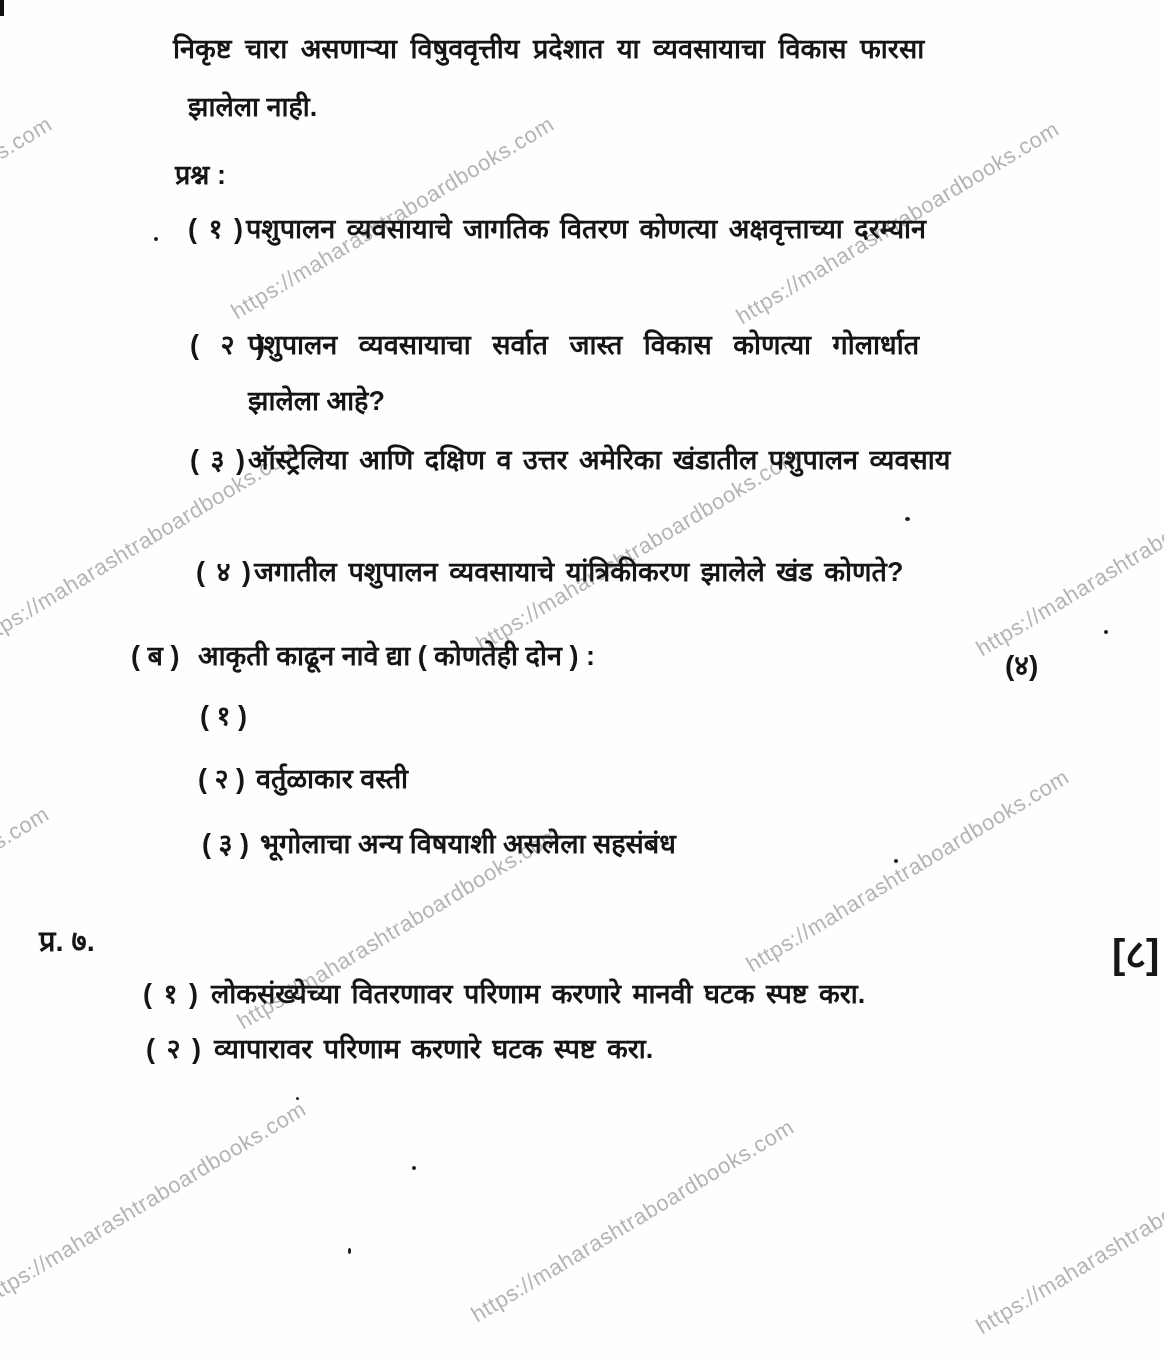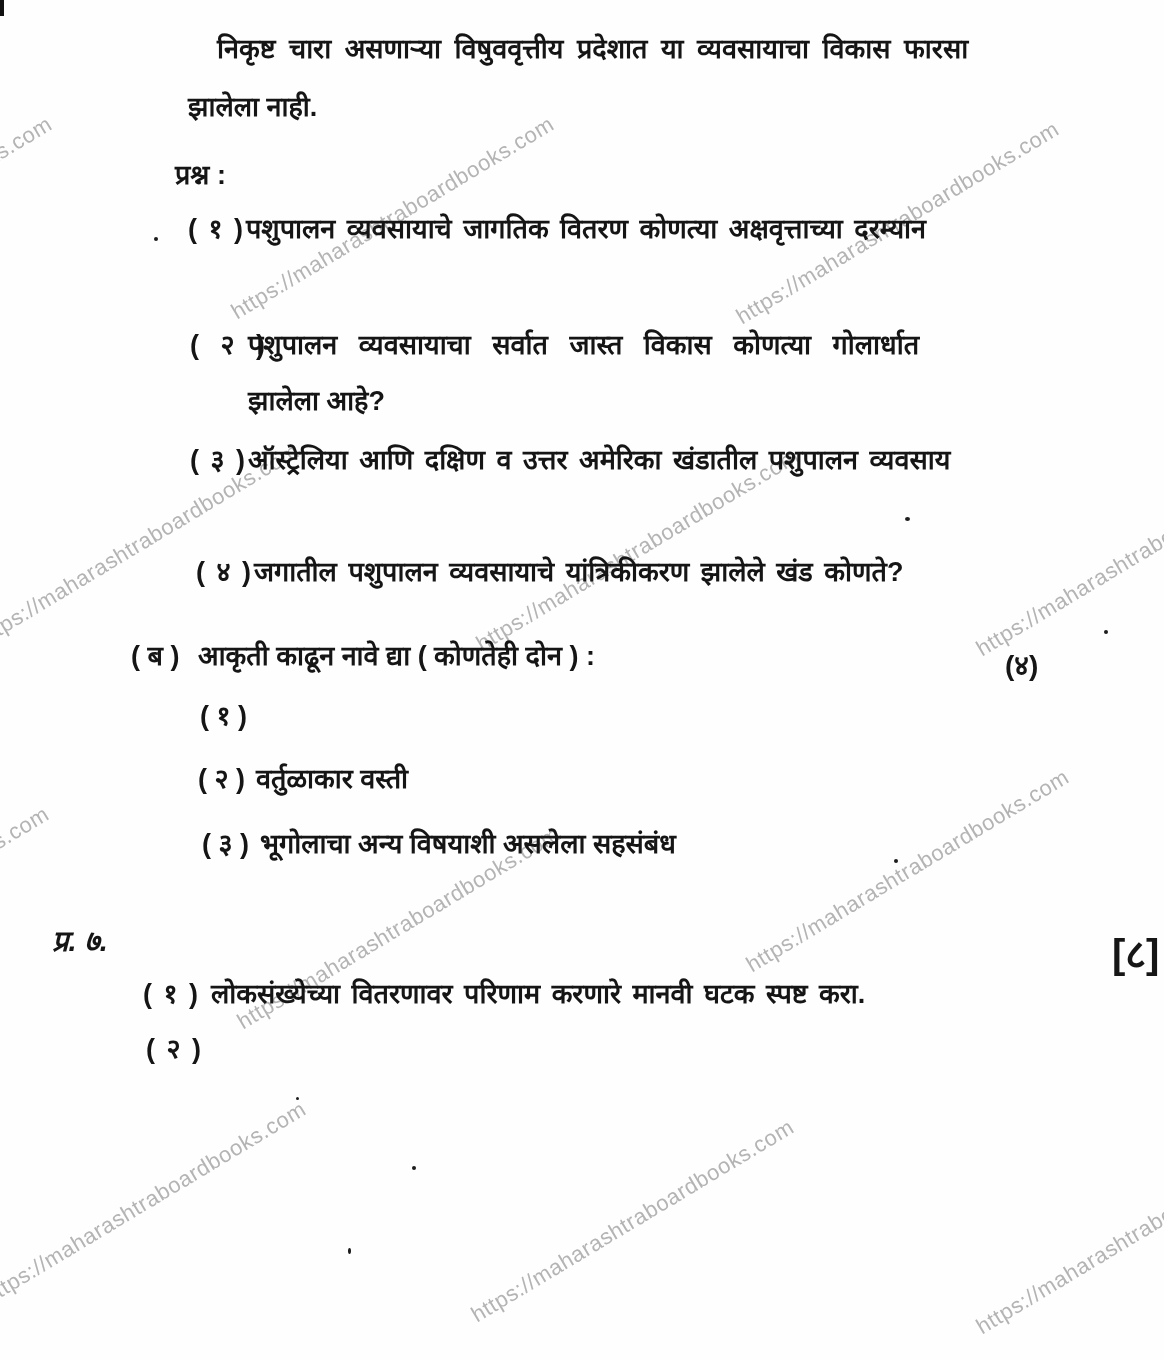--- a/index.html
+++ b/index.html
@@ -19,21 +19,21 @@
     font-size:27px;
     line-height:1.45;
     white-space:nowrap;
     color:#151515;
   }
   .row { display:flex; }
   .num { flex:none; width:58px; }
   .numw { flex:none; width:68px; }
   .big  { font-size:29px; }
   .ws4  { word-spacing:4px; }
-  .ws6  { word-spacing:6px;margin-left:44px; }
+  .ws6  { word-spacing:6px; }
   .ws14 { word-spacing:14px; }
   .u {
     text-decoration-thickness:3px;
     text-underline-offset:7px;
   }
   .marks { position:absolute; font-weight:700; font-size:28px; white-space:nowrap; }
   .marks-right { font-size:40px; }
   
   .wm {
     position:absolute;
@@ -106,29 +106,30 @@
   </div>
   <div class="t row" style="left:198px; top:760px;">
     <span class="num">( २ )</span>
     <span>वर्तुळाकार वस्ती</span>
   </div>
   <div class="t row" style="left:202px; top:825px;">
     <span class="num">( ३ )</span>
     <span>भूगोलाचा अन्य विषयाशी असलेला सहसंबंध</span>
   </div>
 
-  <div class="t big" style="left:52px; top:920px;font-style:italic;">प्र. ७.</div>
+  <div class="t big" style="left:39px; top:920px;">प्र. ७.</div>
   <div class="marks marks-right" style="left:1112px; top:925px;">[८]</div>
 
   <div class="t row ws4" style="left:143px; top:975px;">
     <span class="numw">( १ )</span>
     <span>लोकसंख्येच्या वितरणावर परिणाम करणारे मानवी घटक स्पष्ट करा.</span>
   </div>
   <div class="t row ws4" style="left:146px; top:1030px;">
     <span class="numw">( २ )</span>
+    <span>व्यापारावर परिणाम करणारे घटक स्पष्ट करा.</span>
   </div>
 
   <div class="cornermark"></div>
   <div class="speck" style="left:154px; top:237px; width:4px; height:4px;"></div>
   <div class="speck" style="left:905px; top:517px; width:5px; height:4px;"></div>
   <div class="speck" style="left:1104px; top:630px; width:4px; height:4px;"></div>
   <div class="speck" style="left:894px; top:859px; width:4px; height:4px;"></div>
   <div class="speck" style="left:412px; top:1166px; width:4px; height:4px;"></div>
   <div class="speck" style="left:348px; top:1248px; width:3px; height:6px;"></div>
   <div class="speck" style="left:296px; top:1097px; width:3px; height:3px;"></div>

